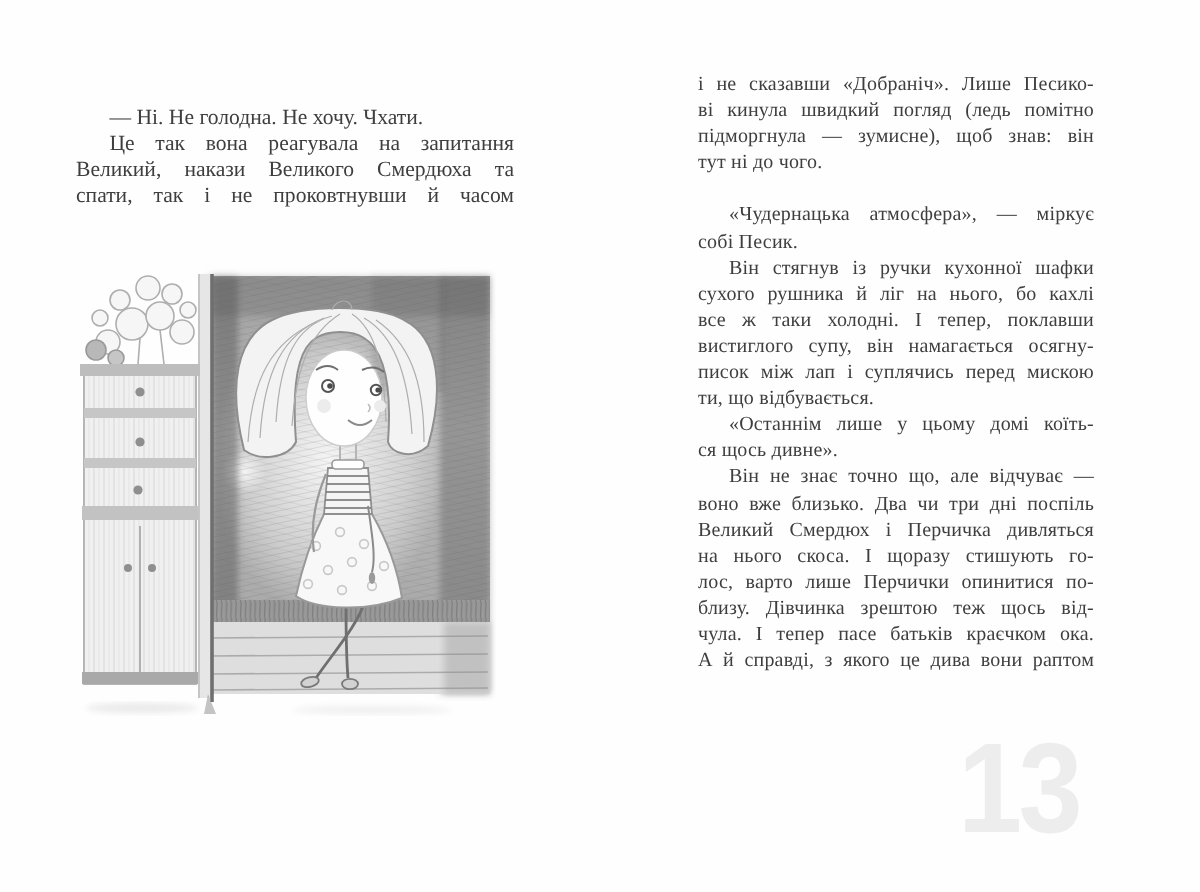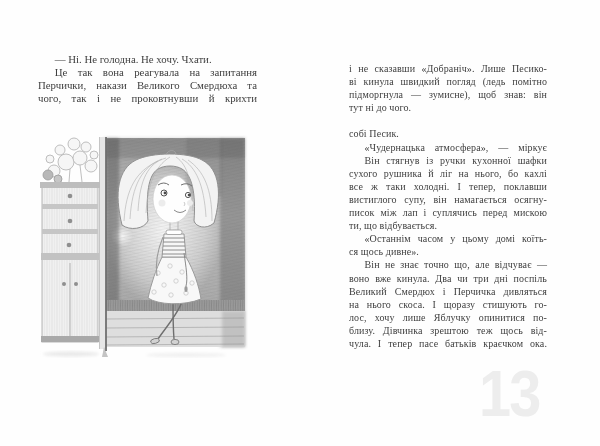--- a/index.html
+++ b/index.html
@@ -7,40 +7,40 @@
     position:relative; width:600px; height:446px;
     background:#fefefe; overflow:hidden;
     font-family:"Liberation Serif", serif;
   }
   .textcol { position:absolute; color:#3e3e3e; }
   .textcol .line { min-height:13.1px; }
   .line.just { text-align:justify; text-align-last:justify; }
   .line.indent { text-indent:1.55em; }
   .line.blank { height:13.1px; }
   .left-col  { left:38px;  top:53px; width:219px; font-size:10.8px; line-height:13.1px; }
-  .right-col { left:349px; top:62px; width:198px; font-size:10px;   line-height:13.1px; letter-spacing:0.1px; }
+  .right-col { left:349px; top:36px; width:198px; font-size:10px;   line-height:13.1px; letter-spacing:0.1px; }
   .page-number {
     position:absolute; left:479px; top:362px;
     font-family:"Liberation Sans", sans-serif; font-weight:bold;
     font-size:64px; line-height:1; color:#ededed;
     letter-spacing:-2px; transform:scaleX(0.9); transform-origin:left top;
   }
   .illustration { position:absolute; left:36px; top:133px; width:212px; height:225px; }
 </style>
 </head>
 <body>
 
 <div class="spread">
 
   <div>
     <div class="textcol left-col">
         <div class="line indent">— Ні. Не голодна. Не хочу. Чхати.</div>
         <div class="line just indent">Це так вона реагувала на запитання</div>
-        <div class="line just">Перчички, накази Великого Смердюха та</div>
-        <div class="line just">чого, так і не проковтнувши й крихти</div>
+        <div class="line just">Великий, накази Великого Смердюха та</div>
+        <div class="line just">спати, так і не проковтнувши й часом</div>
       </div>
 
     <svg class="illustration" viewBox="0 0 212 225" xmlns="http://www.w3.org/2000/svg">
       <defs>
         <linearGradient id="wallGrad" x1="0" y1="0" x2="0" y2="1">
           <stop offset="0" stop-color="#9e9e9e"></stop>
           <stop offset="0.45" stop-color="#bcbcbc"></stop>
           <stop offset="1" stop-color="#a8a8a8"></stop>
         </linearGradient>
         <radialGradient id="glow" cx="0.5" cy="0.5" r="0.5">
@@ -213,34 +213,35 @@
     </svg>
   </div>
 
   <div>
     <div class="textcol right-col">
         <div class="line just">і не сказавши «Добраніч». Лише Песико-</div>
         <div class="line just">ві кинула швидкий погляд (ледь помітно</div>
         <div class="line just">підморгнула — зумисне), щоб знав: він</div>
         <div class="line">тут ні до чого.</div>
         <div class="line blank">&nbsp;</div>
+        <div class="line just indent">«Чудернацька атмосфера», — міркує</div>
         <div class="line">собі Песик.</div>
-        <div class="line just indent">«Чудернацька атмосфера», — міркує</div>
         <div class="line just indent">Він стягнув із ручки кухонної шафки</div>
         <div class="line just">сухого рушника й ліг на нього, бо кахлі</div>
         <div class="line just">все ж таки холодні. І тепер, поклавши</div>
         <div class="line just">вистиглого супу, він намагається осягну-</div>
         <div class="line just">писок між лап і суплячись перед мискою</div>
         <div class="line">ти, що відбувається.</div>
-        <div class="line just indent">«Останнім часом у цьому домі коїть-</div>
+        <div class="line just indent">«Останнім лише у цьому домі коїть-</div>
         <div class="line">ся щось дивне».</div>
         <div class="line just indent">Він не знає точно що, але відчуває —</div>
-        <div class="line just">воно вже кинула. Два чи три дні поспіль</div>
+        <div class="line just">воно вже близько. Два чи три дні поспіль</div>
         <div class="line just">Великий Смердюх і Перчичка дивляться</div>
         <div class="line just">на нього скоса. І щоразу стишують го-</div>
-        <div class="line just">лос, хочу лише Яблучку опинитися по-</div>
+        <div class="line just">лос, варто лише Перчички опинитися по-</div>
         <div class="line just">близу. Дівчинка зрештою теж щось від-</div>
         <div class="line just">чула. І тепер пасе батьків краєчком ока.</div>
+        <div class="line just">А й справді, з якого це дива вони раптом</div>
       </div>
     <div class="page-number">13</div>
   </div>
 
 </div>
 
 </body></html>

